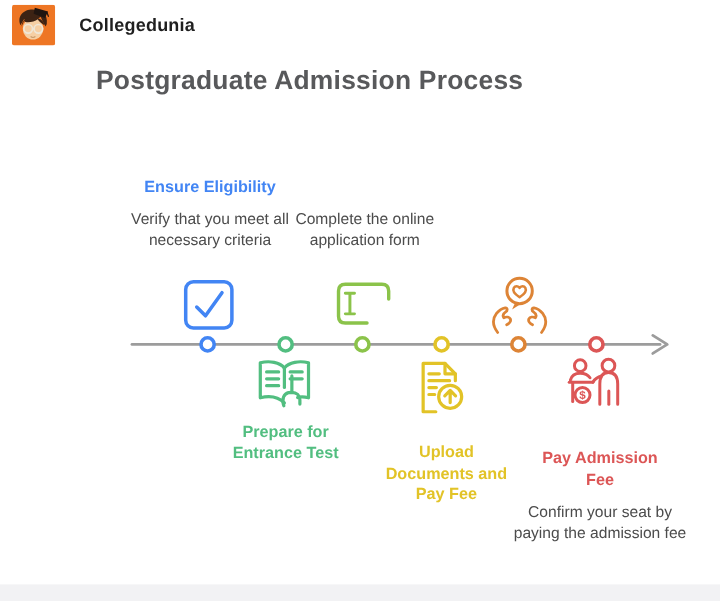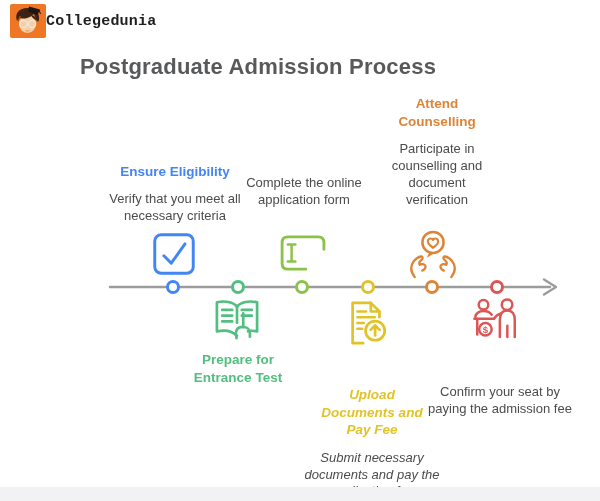--- a/index.html
+++ b/index.html
@@ -1,41 +1,41 @@
 <!DOCTYPE html>
 <html><head>
 <meta charset="utf-8">
 <style>
   html,body{margin:0;padding:0;background:#ffffff;}
   .page{
     position:relative;width:600px;height:501px;background:#ffffff;overflow:hidden;
     font-family:"Liberation Sans","DejaVu Sans",sans-serif;color:#4c4c4c;
   }
   
-  .brand{position:absolute;left:10px;top:4px;display:flex;align-items:center;gap:0;font-family:Liberation Mono, monospace;}
+  .brand{position:absolute;left:10px;top:4px;display:flex;align-items:center;gap:20px;}
   .brand-logo{width:36px;height:34px;display:block;}
   .brand-name{font-size:15px;font-weight:bold;color:#1f1f1f;letter-spacing:.2px;}
   
   .main-title{
     position:absolute;left:80px;top:54px;width:512px;text-align:left;
     font-size:22px;font-weight:bold;color:#58595b;letter-spacing:.2px;
   }
   
   .step-col{position:absolute;text-align:center;}
   .step-col h3{margin:0 auto;font-size:13.5px;font-weight:bold;line-height:1.3;}
   .step-col p{margin:11px auto 0 auto;font-size:13px;line-height:1.3;color:#4c4c4c;}
-  .col-1{left:103px;bottom:276px;width:144px;}
+  .col-1{left:103px;bottom:292px;width:144px;}
   .col-2{left:232px;bottom:292px;width:144px;}
   .col-2 h3{max-width:120px;}
   .col-3{left:377px;bottom:292px;width:120px;}
   .col-3 h3{max-width:112px;}
   .col-4{left:172px;top:351px;width:132px;}
   .col-4 h3{max-width:112px;}
   .col-4 p{max-width:126px;}
-  .col-5{left:304px;top:386px;width:136px;font-style:italic;}
+  .col-5{left:304px;top:368px;width:136px;}
   .col-5 h3{max-width:114px;}
   .col-6{left:428px;top:373px;width:144px;}
   .col-6 h3{max-width:112px;}
   
   .step-icon{position:absolute;}
   .icon-check{left:152px;top:232px;width:44px;height:44px;}
   .icon-form{left:279px;top:234px;width:48px;height:38px;}
   .icon-hands{left:408px;top:229px;width:50px;height:50px;}
   .icon-book{left:213px;top:298px;width:48px;height:44px;}
   .icon-doc{left:344px;top:299px;width:46px;height:48px;}
@@ -68,33 +68,29 @@
 
   <div class="main-title">Postgraduate Admission Process</div>
 
   <div class="step-col col-1">
     <h3 style="color: rgb(66, 133, 244);">Ensure Eligibility</h3>
     <p>Verify that you meet all necessary criteria</p>
   </div>
   <div class="step-col col-2">
     <p>Complete the online application form</p>
   </div>
-  <div class="step-col col-3">
-    <h3 style="color: rgb(221, 132, 54);">Attend Counselling</h3>
-    <p>Participate in counselling and document verification</p>
-  </div>
 
   <div class="step-col col-4">
     <h3 style="color: rgb(82, 190, 128);">Prepare for Entrance Test</h3>
   </div>
   <div class="step-col col-5">
     <h3 style="color: rgb(226, 195, 39);">Upload Documents and Pay Fee</h3>
-    <p>Submit necessary documents and pay the application fee</p>
   </div>
   <div class="step-col col-6">
+    <h3 style="color: rgb(220, 86, 86);">Pay Admission Fee</h3>
     <p>Confirm your seat by paying the admission fee</p>
   </div>
 
   <svg class="step-icon icon-check" viewBox="0 0 48 48">
     <rect x="3" y="3" width="42" height="42" rx="7" fill="none" stroke="#4285f4" stroke-width="3.2"></rect>
     <path d="M13 26 L21 34 L36 13" fill="none" stroke="#4285f4" stroke-width="3.2" stroke-linecap="round" stroke-linejoin="round"></path>
   </svg>
 
   <svg class="step-icon icon-form" viewBox="0 0 50 40">
     <path d="M28 37 L9 37 Q3 37 3 31 L3 9 Q3 3 9 3 L41 3 Q47 3 47 9 L47 16" fill="none" stroke="#8bc34a" stroke-width="3" stroke-linecap="round"></path>

